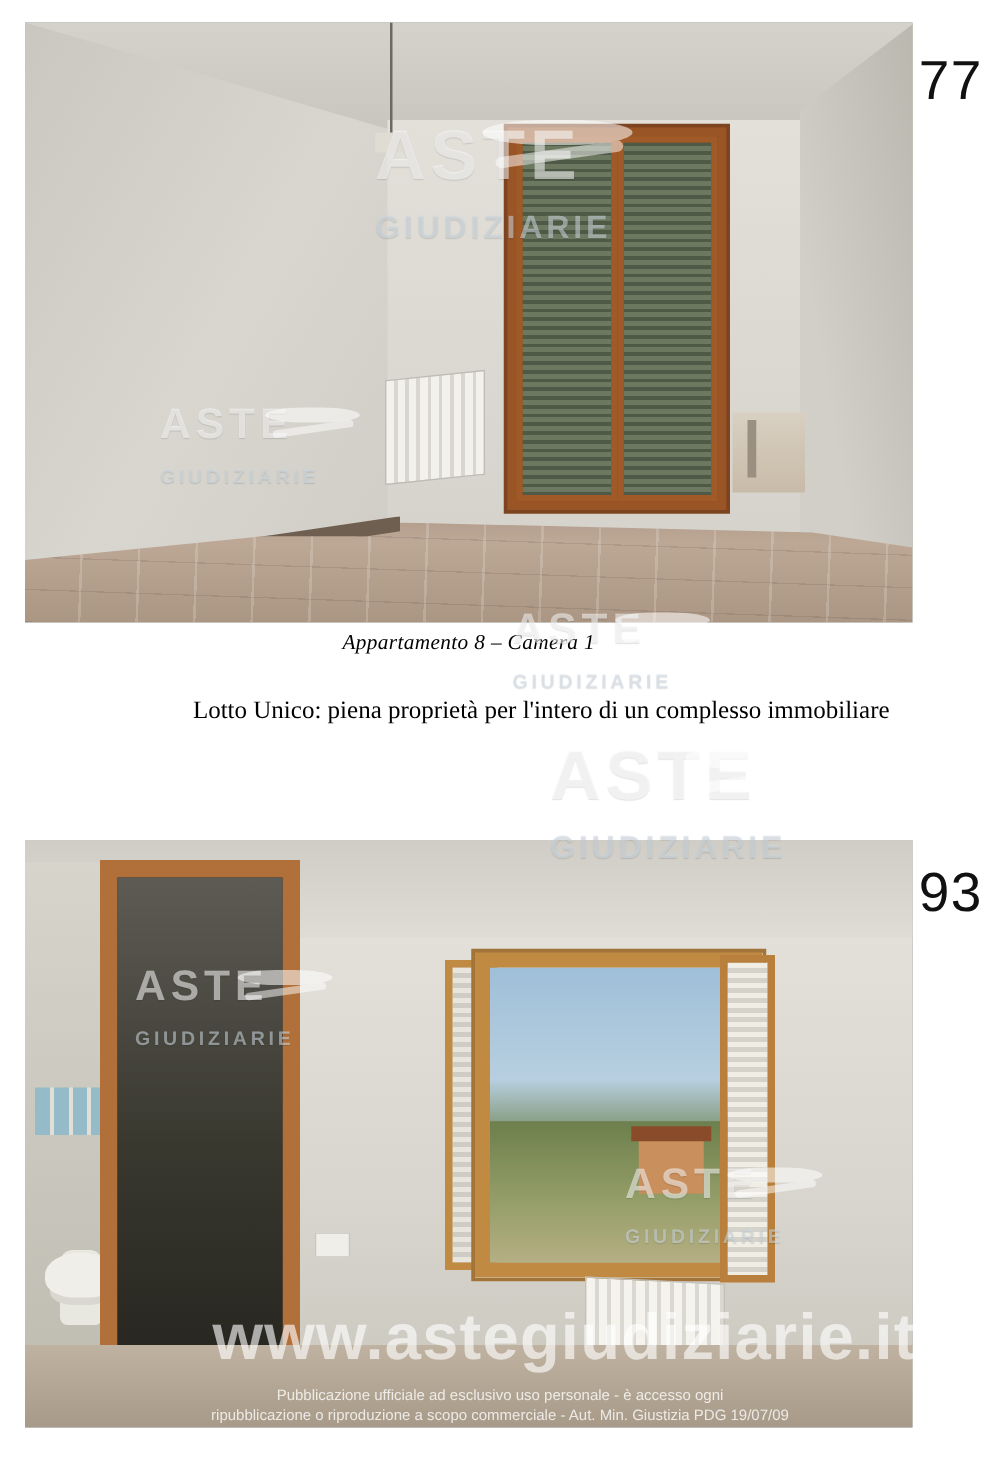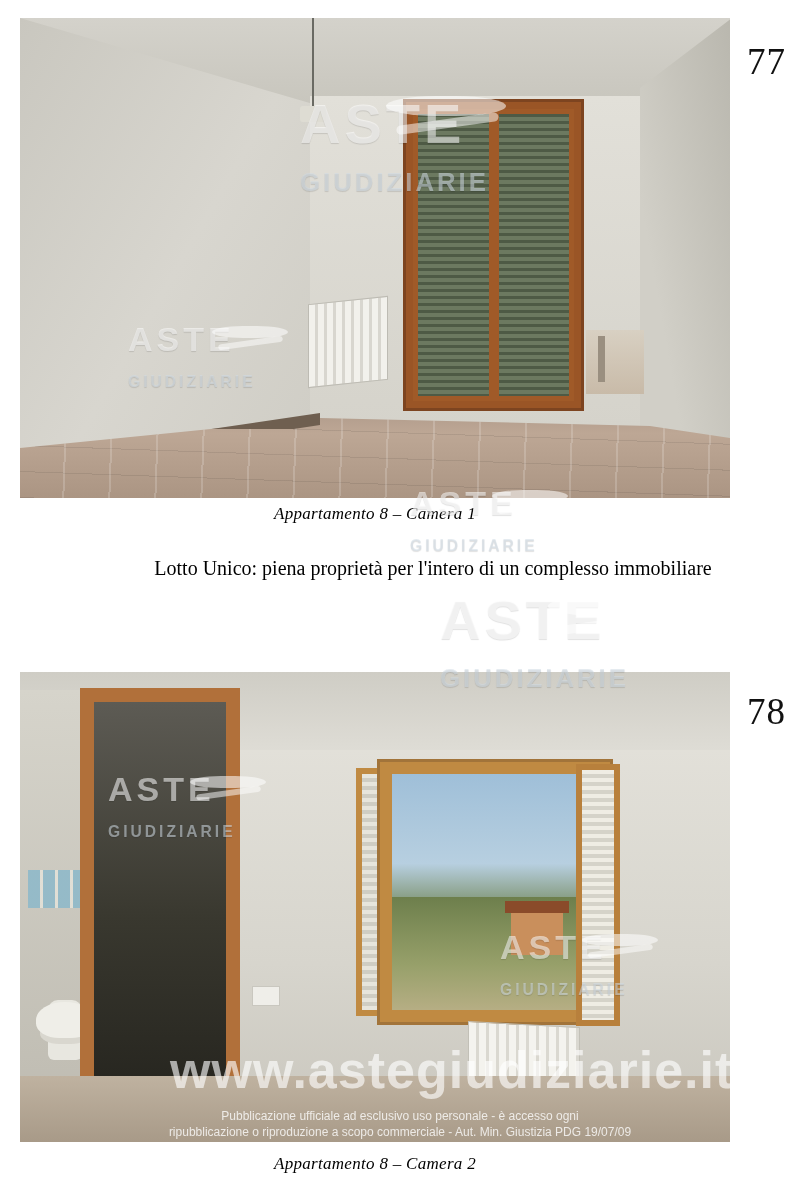--- a/index.html
+++ b/index.html
@@ -35,22 +35,22 @@
     width: 710px;
     height: 480px;
     overflow: hidden;
     background: #8d8d86;
   }
   #photo-2 { height: 470px; }
 
   .plate-number {
     position: absolute;
     right: 14px;
-    font-size: 37px;
-    font-family: Liberation Serif, serif;
+    font-size: 44px;
+    font-family: Liberation Sans, sans-serif;
     color: #111;
     letter-spacing: 1px;
   }
   #plate-1 { top: 40px; }
   #plate-2 { top: 690px; }
 
   .caption {
     width: 710px;
     text-align: center;
     font-style: italic;
@@ -350,22 +350,21 @@
       <div class="p2-window">
         <div class="hill"></div>
         <div class="house"></div>
       </div>
       <div class="p2-shutter-r"></div>
       <div class="p2-radiator"></div>
       <div class="p2-switch"></div>
       <div class="p2-floor"></div>
     </div>
   </div>
-  <div class="plate-number" id="plate-2">78</div>
-  <div class="caption" id="caption-2">Appartamento 8 – Camera 2</div>
+  <div class="plate-number" id="plate-2">93</div>
 
   <div class="wm" id="wm-1">
     <span class="a">ASTE</span>
     <span class="g">GIUDIZIARIE</span>
   </div>
   <div class="wm-gavel" id="wm-g1">
     <div class="head"></div>
       <div class="handle"></div>
   </div>
 

